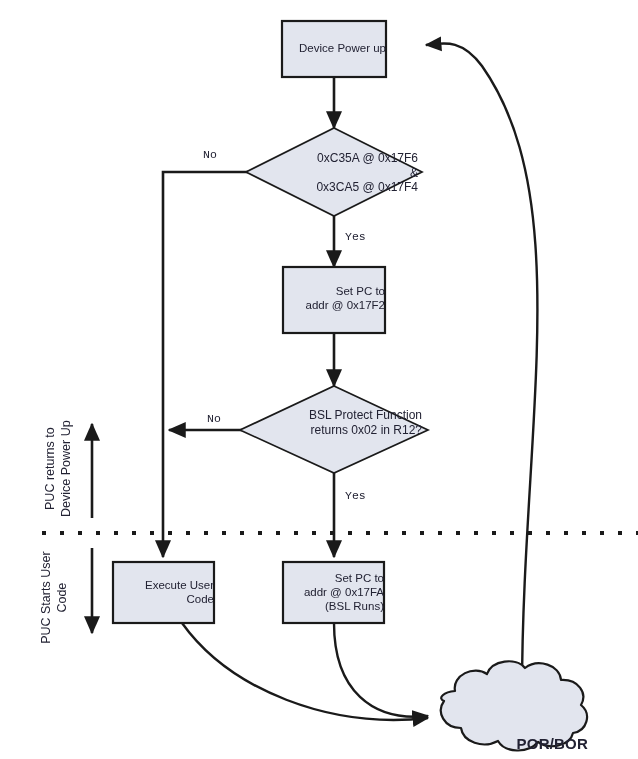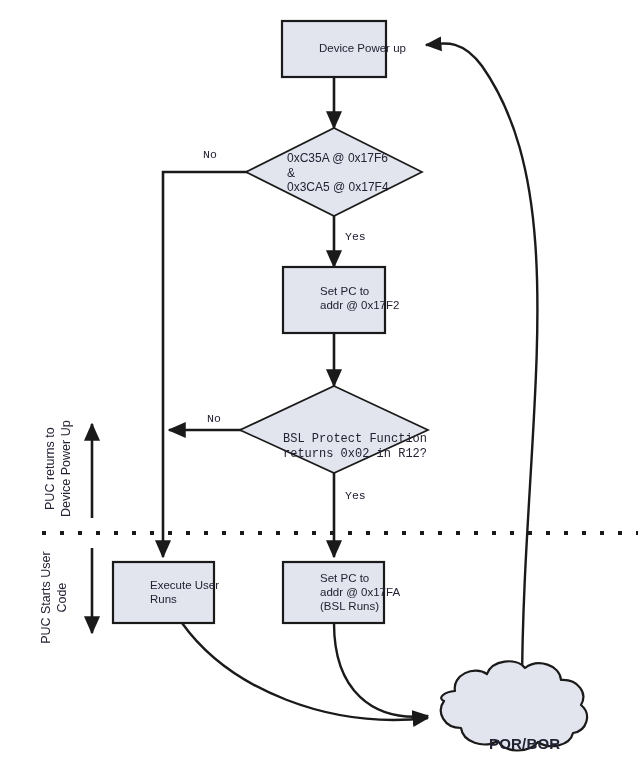--- a/index.html
+++ b/index.html
@@ -17,26 +17,25 @@
   }
   #canvas {
     position: absolute;
     left: 0;
     top: 0;
     width: 638px;
     height: 759px;
   }
   .node-label {
     position: absolute;
-    text-align: left;
+    text-align: right;
     line-height: 1.22;
     color: #222233;
     pointer-events: none;
     white-space: pre-line;
-    margin-left: 37px;
   }
   .box-label   { font-size: 11.5px; }
   .dia-label   { font-size: 12px; }
   .cloud-label { font-size: 15px; font-weight: bold; letter-spacing: .2px; }
   .edge-label  { position: absolute; font-size: 11.5px; color: #222233; font-family: Liberation Mono, monospace; }
   .side-label {
     position: absolute;
     font-size: 12.5px;
     color: #222233;
     white-space: pre-line;
@@ -132,25 +131,25 @@
 
 <div class="node-label box-label" style="left:282px; top:41px; width:104px;">Device Power up</div>
 
 <div class="node-label dia-label" style="left:250px; top:151px; width:168px;">0xC35A @ 0x17F6
 &amp;
 0x3CA5 @ 0x17F4</div>
 
 <div class="node-label box-label" style="left:283px; top:284px; width:102px;">Set PC to
 addr @ 0x17F2</div>
 
-<div class="node-label dia-label" style="left:246px; top:432px; width:176px;font-family:Liberation Mono, monospace;">BSL Protect Function
+<div class="node-label dia-label" style="left:246px; top:408px; width:176px;">BSL Protect Function
 returns 0x02 in R12?</div>
 
 <div class="node-label box-label" style="left:113px; top:578px; width:101px;">Execute User
-Runs</div>
+Code</div>
 
 <div class="node-label box-label" style="left:283px; top:571px; width:101px;">Set PC to
 addr @ 0x17FA
 (BSL Runs)</div>
 
 <div class="node-label cloud-label" style="left:452px; top:735px; width:136px;">POR/BOR</div>
 
 <div class="edge-label" style="left:203px; top:148px;">No</div>
 
 <div class="edge-label" style="left:345px; top:230px;">Yes</div>

